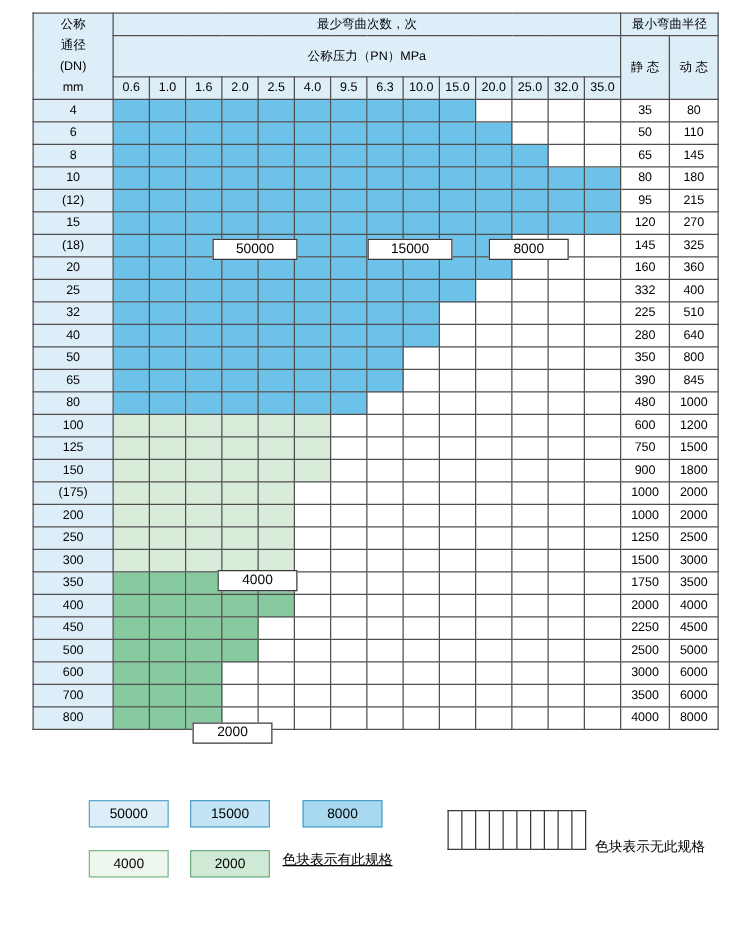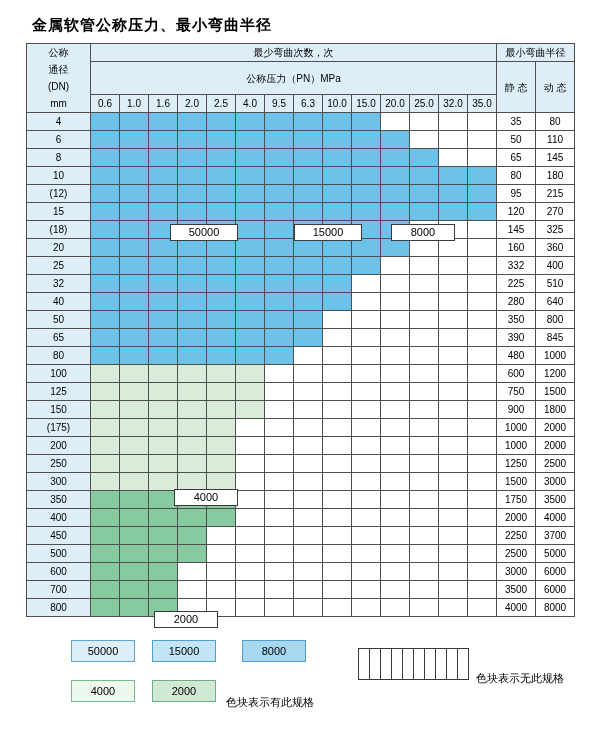--- a/index.html
+++ b/index.html
@@ -121,21 +121,20 @@
     height: 30px;
     background: #fff;
     padding: 0;
   }
 </style>
 </head>
 <body>
 
 <div class="page">
 
-  <div class="title">金属软管公称压力、最小弯曲半径</div>
 
   <div style="position:relative;">
     <table class="main">
       <colgroup>
         <col style="width:64px">
         <col span="14" style="width:29px">
         <col style="width:39px">
         <col style="width:39px">
       </colgroup>
       <thead>
@@ -619,21 +618,21 @@
             <td class="f-none"></td>
             <td class="f-none"></td>
             <td class="f-none"></td>
             <td class="f-none"></td>
             <td class="f-none"></td>
             <td class="f-none"></td>
             <td class="f-none"></td>
             <td class="f-none"></td>
             <td class="f-none"></td>
             <td class="radius">2250</td>
-            <td class="radius">3700</td>
+            <td class="radius">4500</td>
           </tr>
           <tr>
             <td class="dncell">500</td>
             <td class="f-green"></td>
             <td class="f-green"></td>
             <td class="f-green"></td>
             <td class="f-green"></td>
             <td class="f-none"></td>
             <td class="f-none"></td>
             <td class="f-none"></td>
@@ -715,21 +714,21 @@
         <div class="vlabel" style="left: 128px; top: 568px; width: 62px;">2000</div>
       </div>
   </div>
 
   <div class="legend">
     <div class="legend-box lg-blue" style="left:45px;  top:10px;">50000</div>
     <div class="legend-box lg-blue2" style="left:126px; top:10px;">15000</div>
     <div class="legend-box lg-blue3" style="left:216px; top:10px;">8000</div>
     <div class="legend-box lg-grn" style="left:45px;  top:50px;">4000</div>
     <div class="legend-box lg-grn2" style="left:126px; top:50px;">2000</div>
-    <div class="legend-note" style="left:200px; top:62px;">色块表示有此规格</div>
+    <div class="legend-note" style="left:200px; top:48px;text-decoration:underline;">色块表示有此规格</div>
 
     <table class="legend-table" style="left:332px; top:18px;">
       <tbody>
           <tr>
         <td></td>
         <td></td>
         <td></td>
         <td></td>
         <td></td>
         <td></td>

